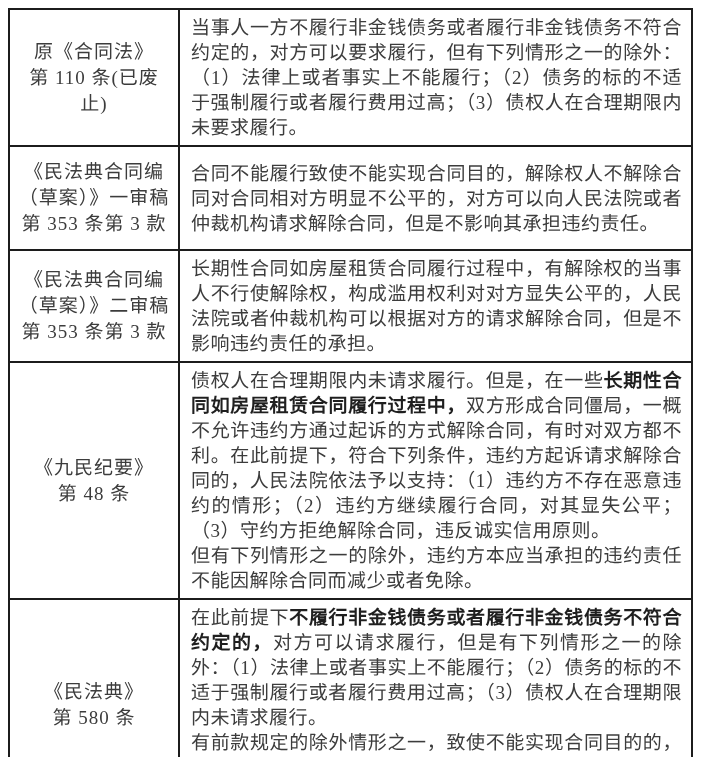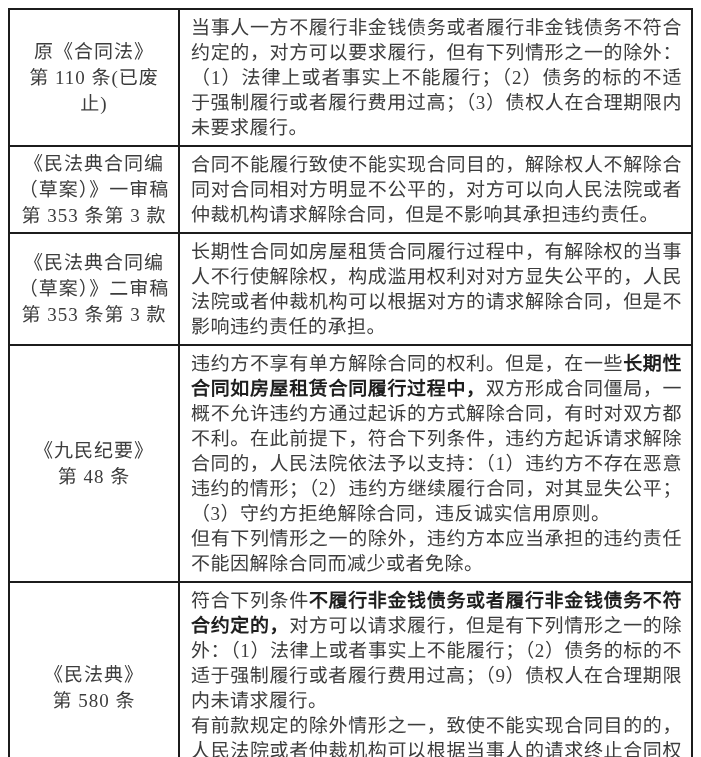--- a/index.html
+++ b/index.html
@@ -29,21 +29,21 @@
   table.law-table td{
     border:2px solid var(--border-color);
     font-size:19px;
     vertical-align:middle;
   }
   td.source{
     width:170px;
     text-align:center;
     line-height:26px;
     letter-spacing:1px;
-    padding:3px 6px;
+    padding:12px 6px;
   }
   td.content{
     text-align:justify;
     text-justify:inter-ideograph;
     line-height:25px;
     letter-spacing:0.5px;
     padding:5px 9px 5px 11px;
     vertical-align:middle;
   }
   td.content .para{margin:0;}
@@ -75,26 +75,26 @@
         </tr>
         <tr>
           <td class="source">《民法典合同编<br>（草案）》二审稿<br>第 353 条第 3 款</td>
           <td class="content">
             <div class="para"><span>长期性合同如房屋租赁合同履行过程中，有解除权的当事人不行使解除权，构成滥用权利对对方显失公平的，人民法院或者仲裁机构可以根据对方的请求解除合同，但是不影响违约责任的承担。</span></div>
           </td>
         </tr>
         <tr>
           <td class="source">《九民纪要》<br>第 48 条</td>
           <td class="content">
-            <div class="para"><span>违约方不享有单方解除合同的权利。但是，在一些</span><b>长期性合同如房屋租赁合同履行过程中，</b><span>双方形成合同僵局，一概不允许违约方通过起诉的方式解除合同，有时对双方都不利。在此前提下，符合下列条件，违约方起诉请求解除合同的，人民法院依法予以支持：（1）违约方不存在恶意违约的情形；（2）违约方继续履行合同，对其显失公平；（3）守约方拒绝解除合同，违反诚实信用原则。</span></div>
+            <div class="para"><span>债权人在合理期限内未请求履行。但是，在一些</span><b>长期性合同如房屋租赁合同履行过程中，</b><span>双方形成合同僵局，一概不允许违约方通过起诉的方式解除合同，有时对双方都不利。在此前提下，符合下列条件，违约方起诉请求解除合同的，人民法院依法予以支持：（1）违约方不存在恶意违约的情形；（2）违约方继续履行合同，对其显失公平；（3）守约方拒绝解除合同，违反诚实信用原则。</span></div>
             <div class="para"><span>但有下列情形之一的除外，违约方本应当承担的违约责任不能因解除合同而减少或者免除。</span></div>
           </td>
         </tr>
         <tr>
           <td class="source">《民法典》<br>第 580 条</td>
           <td class="content">
-            <div class="para"><span>符合下列条件</span><b>不履行非金钱债务或者履行非金钱债务不符合约定的，</b><span>对方可以请求履行，但是有下列情形之一的除外：（1）法律上或者事实上不能履行；（2）债务的标的不适于强制履行或者履行费用过高；（9）债权人在合理期限内未请求履行。</span></div>
+            <div class="para"><span>在此前提下</span><b>不履行非金钱债务或者履行非金钱债务不符合约定的，</b><span>对方可以请求履行，但是有下列情形之一的除外：（1）法律上或者事实上不能履行；（2）债务的标的不适于强制履行或者履行费用过高；（3）债权人在合理期限内未请求履行。</span></div>
             <div class="para"><span>有前款规定的除外情形之一，致使不能实现合同目的的，人民法院或者仲裁机构可以根据当事人的请求终止合同权利义务关系，但是不影响违约责任的承担。</span></div>
           </td>
         </tr>
       </tbody>
   </table>
 </div>
 
 </body></html>

